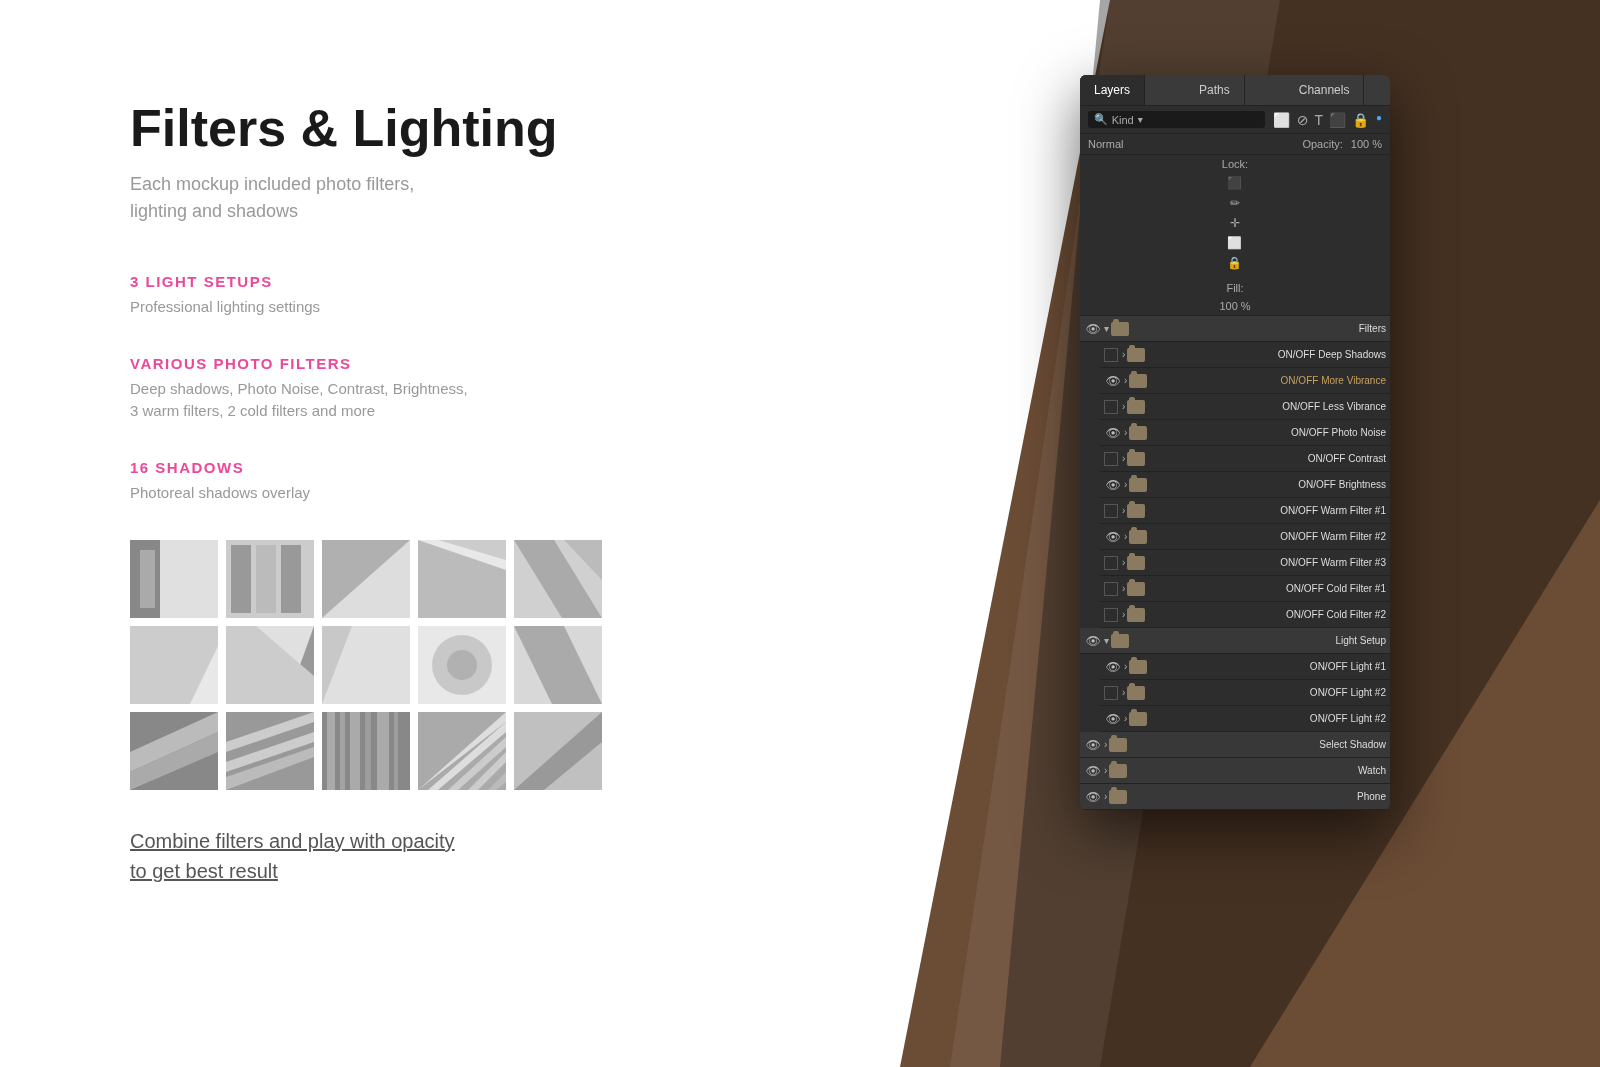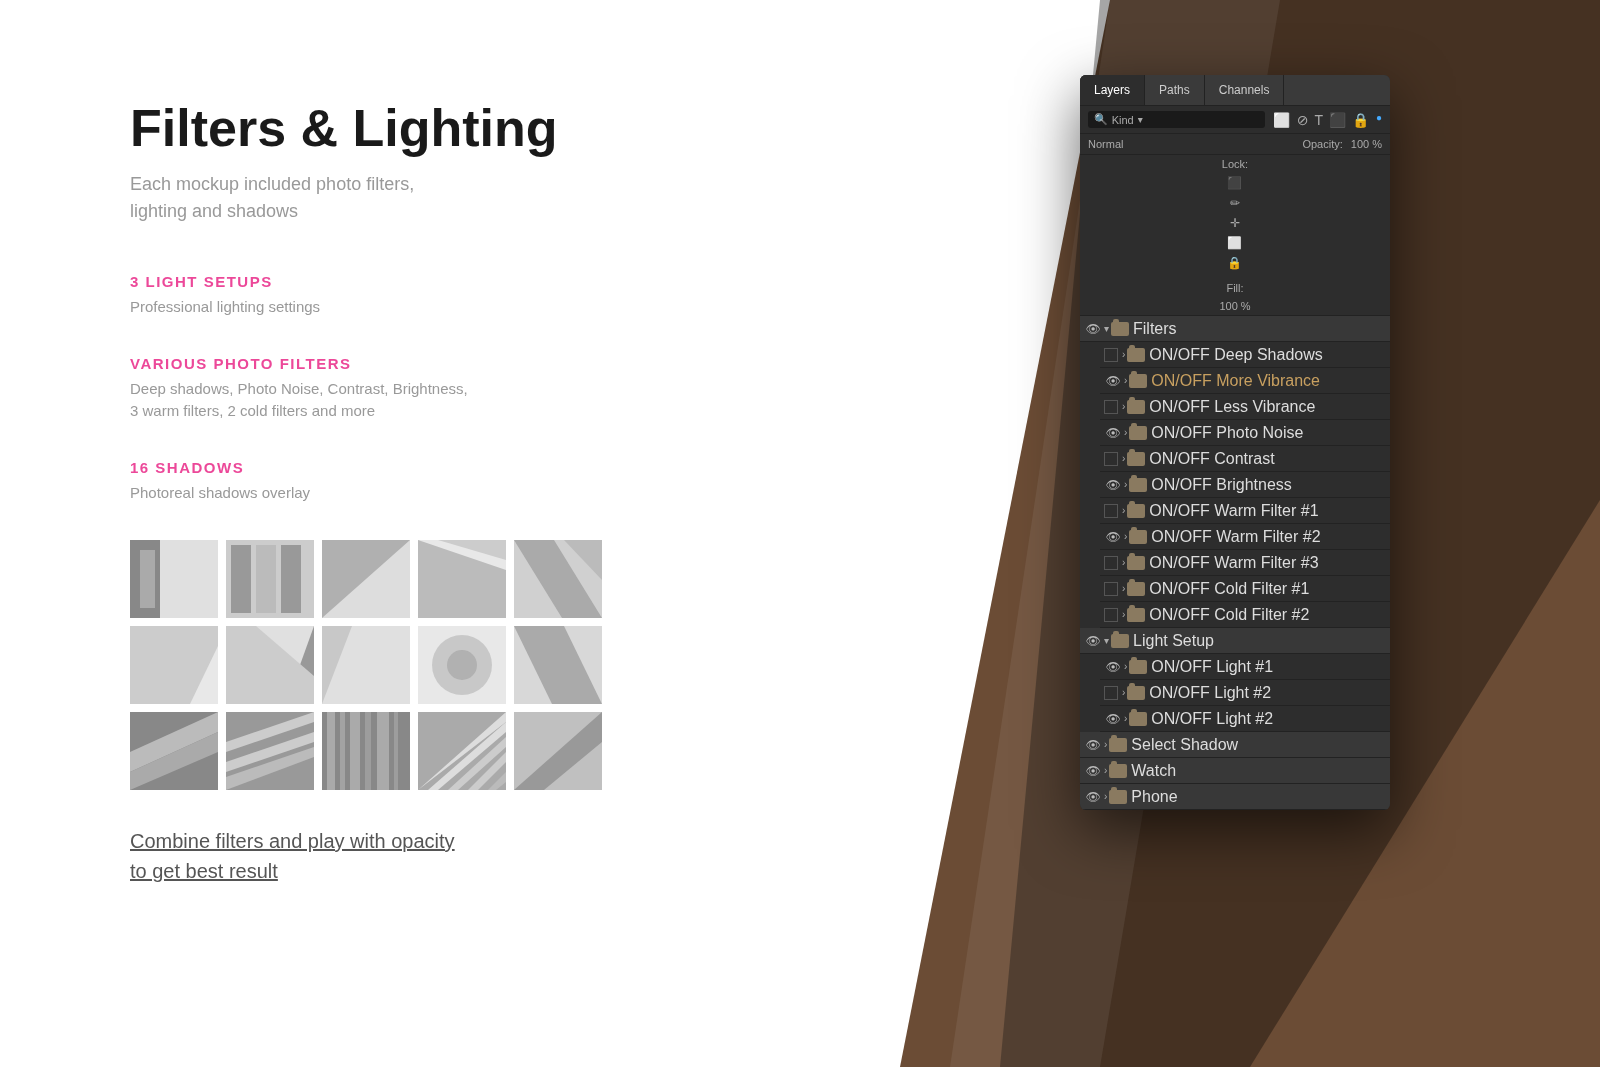--- a/index.html
+++ b/index.html
@@ -112,20 +112,21 @@
       border-radius: 6px;
       z-index: 10;
       box-shadow: 0 20px 60px rgba(0,0,0,0.6);
       overflow: hidden;
     }
 
     .ps-tabs {
       display: flex;
       background: #3a3a3a;
       border-bottom: 1px solid #222;
+      gap: 40px;
     }
 
     .ps-tab {
       padding: 8px 14px;
       font-size: 12px;
       color: #ccc;
       cursor: pointer;
       border-right: 1px solid #222;
     }
 
@@ -256,23 +257,24 @@
       position: absolute;
       top: -3px;
       left: 2px;
       width: 6px;
       height: 3px;
       background: #8a7a60;
       border-radius: 2px 2px 0 0;
     }
 
     .layer-name {
-      font-size: 16px;
+      font-size: 10px;
       color: #ddd;
       flex: 1;
+      text-align: right;
     }
 
     .layer-name.vibrance {
       color: #c8a060;
     }
 
     .indent-1 {
       margin-left: 20px;
     }
   </style>

